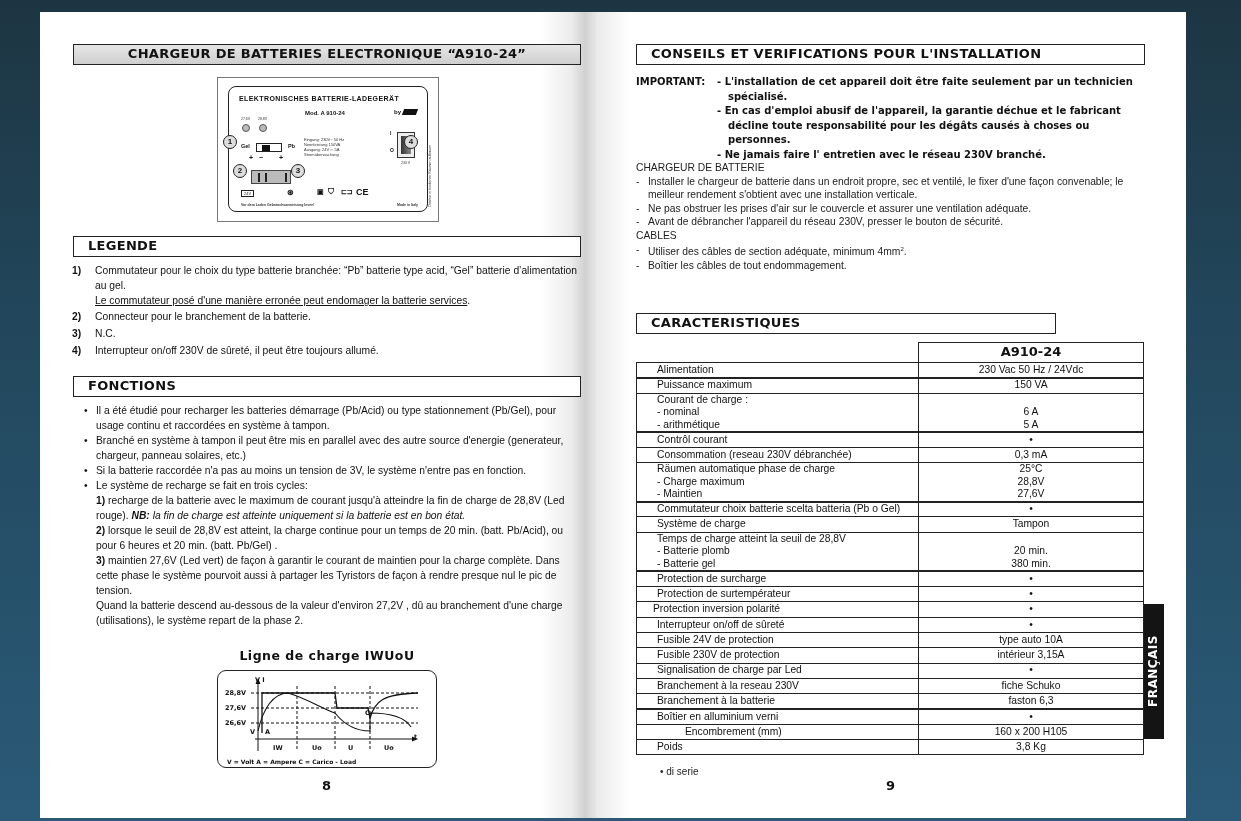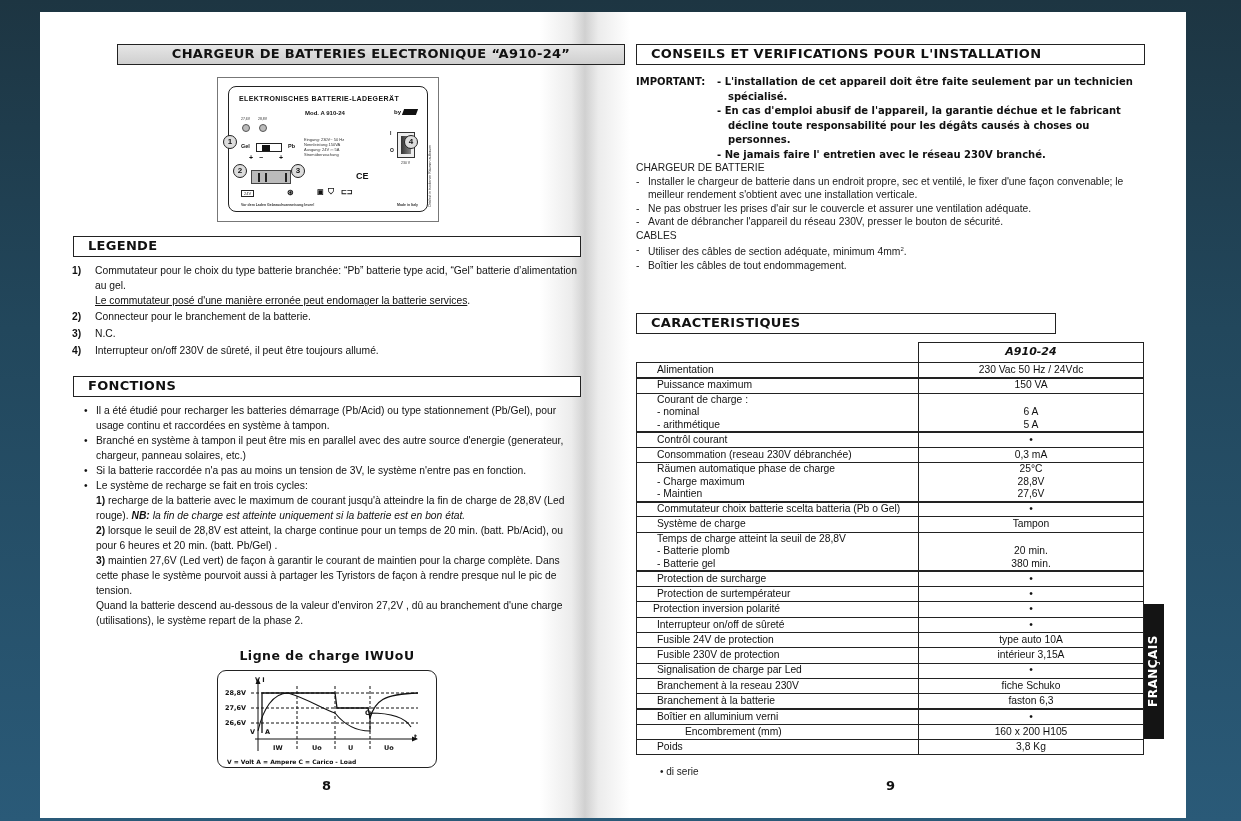--- a/index.html
+++ b/index.html
@@ -17,21 +17,21 @@
   .gutter {
     position: absolute; left: 540px; top: 12px; width: 90px; height: 806px;
     background: linear-gradient(90deg, rgba(255,255,255,0) 0%, rgba(200,200,200,0.35) 35%, rgba(170,170,170,0.55) 50%, rgba(200,200,200,0.35) 65%, rgba(255,255,255,0) 100%);
     pointer-events: none;
   }
   .hdr {
     position: absolute; border: 1.5px solid #222; height: 21px;
     font-family: "DejaVu Sans", sans-serif; font-weight: bold; font-size: 13px;
     line-height: 18px; letter-spacing: 0.3px;
   }
-  .hdr.grey { background: linear-gradient(180deg,#e6e6e6,#cfcfcf); text-align: center; margin-left: 44px; }
+  .hdr.grey { background: linear-gradient(180deg,#e6e6e6,#cfcfcf); text-align: center; }
   .hdr.plain { padding-left: 14px; background: #fff; }
 
   
   .device {
     position: absolute; left: 217px; top: 77px; width: 222px; height: 145px;
     border: 1px solid #777; background: #fff;
   }
   .device .inner {
     position: absolute; left: 10px; top: 8px; width: 200px; height: 126px;
     border: 1px solid #222; border-radius: 8px;
@@ -77,21 +77,21 @@
   .important .ind { padding-left: 11px; }
   .install { position: absolute; left: 636px; top: 161px; width: 500px; font-size: 10.3px; line-height: 13.6px; color: #222; }
   .install .d { display: flex; }
   .install .dash { width: 12px; flex-shrink: 0; }
   sup { font-size: 6px; }
 
   table.spec { position: absolute; left: 636px; top: 342px; width: 508px; border-collapse: collapse; font-size: 10.3px; }
   table.spec td { border: 1px solid #222; padding: 0 0 0 20px; height: 15.3px; line-height: 12.5px; vertical-align: middle; }
   table.spec td.v { text-align: center; padding: 0; width: 225px; }
   table.spec tr.head td.blank { border: none; border-bottom: 1px solid #222; }
-  table.spec tr.head td.v { font-family: "DejaVu Sans", sans-serif; font-weight: bold; font-size: 11px; height: 20px; border-width: 1.5px; font-style: italic; }
+  table.spec tr.head td.v { font-family: "DejaVu Sans", sans-serif; font-weight: bold; font-size: 13px; height: 20px; border-width: 1.5px; }
   table.spec tr.thick td { border-bottom: 2px solid #222; margin-left: 40px; }
   .footnote { position: absolute; left: 660px; top: 766px; font-size: 10px; color: #222; }
   .lang-tab {
     position: absolute; left: 1144px; top: 604px; width: 20px; height: 135px; background: #141414;
   }
   .lang-tab span {
     position: absolute; left: 2px; top: 6px; width: 16px; height: 122px;
     writing-mode: vertical-rl; transform: rotate(180deg);
     color: #fff; font-family: "DejaVu Sans", sans-serif; font-weight: bold; font-size: 12px; letter-spacing: 0.5px;
     text-align: center;
@@ -137,21 +137,21 @@
     <div class="sym" style="left:161px; top:60px; font-size:5px;">O</div>
     <div class="rocker">
         <div class="in"></div>
       </div>
     <div class="tiny" style="left:172px; top:74px;">230 V</div>
     <div class="tiny" style="left:12px; top:103px; border:1px solid #222; padding:0 2px; font-size:4px;">24V</div>
     <div class="sym" style="left:58px; top:101px; font-size:8px;">⊛</div>
     <div class="sym" style="left:88px; top:101px; font-size:7px;">▣</div>
     <div class="sym" style="left:99px; top:100px; font-size:8px;">⛉</div>
     <div class="sym" style="left:112px; top:101px; font-size:7px;">⊏⊐</div>
-    <div class="sym" style="left:127px; top:84px; font-size:9px;">CE</div>
+    <div class="sym" style="left:127px; top:100px; font-size:9px;">CE</div>
     <div class="tiny" style="left:12px; top:116px; font-weight:bold;">Vor dem Laden Gebrauchsanweisung lesen!</div>
     <div class="tiny" style="left:168px; top:116px; font-weight:bold;">Made in Italy</div>
     <div class="vtext">Ortsfest in trockenen Räumen aufbauen</div>
   </div>
   <div class="circ" style="left:5px; top:57px;">1</div>
   <div class="circ" style="left:15px; top:86px;">2</div>
   <div class="circ" style="left:73px; top:86px;">3</div>
   <div class="circ" style="left:186px; top:57px;">4</div>
 </div>
 

